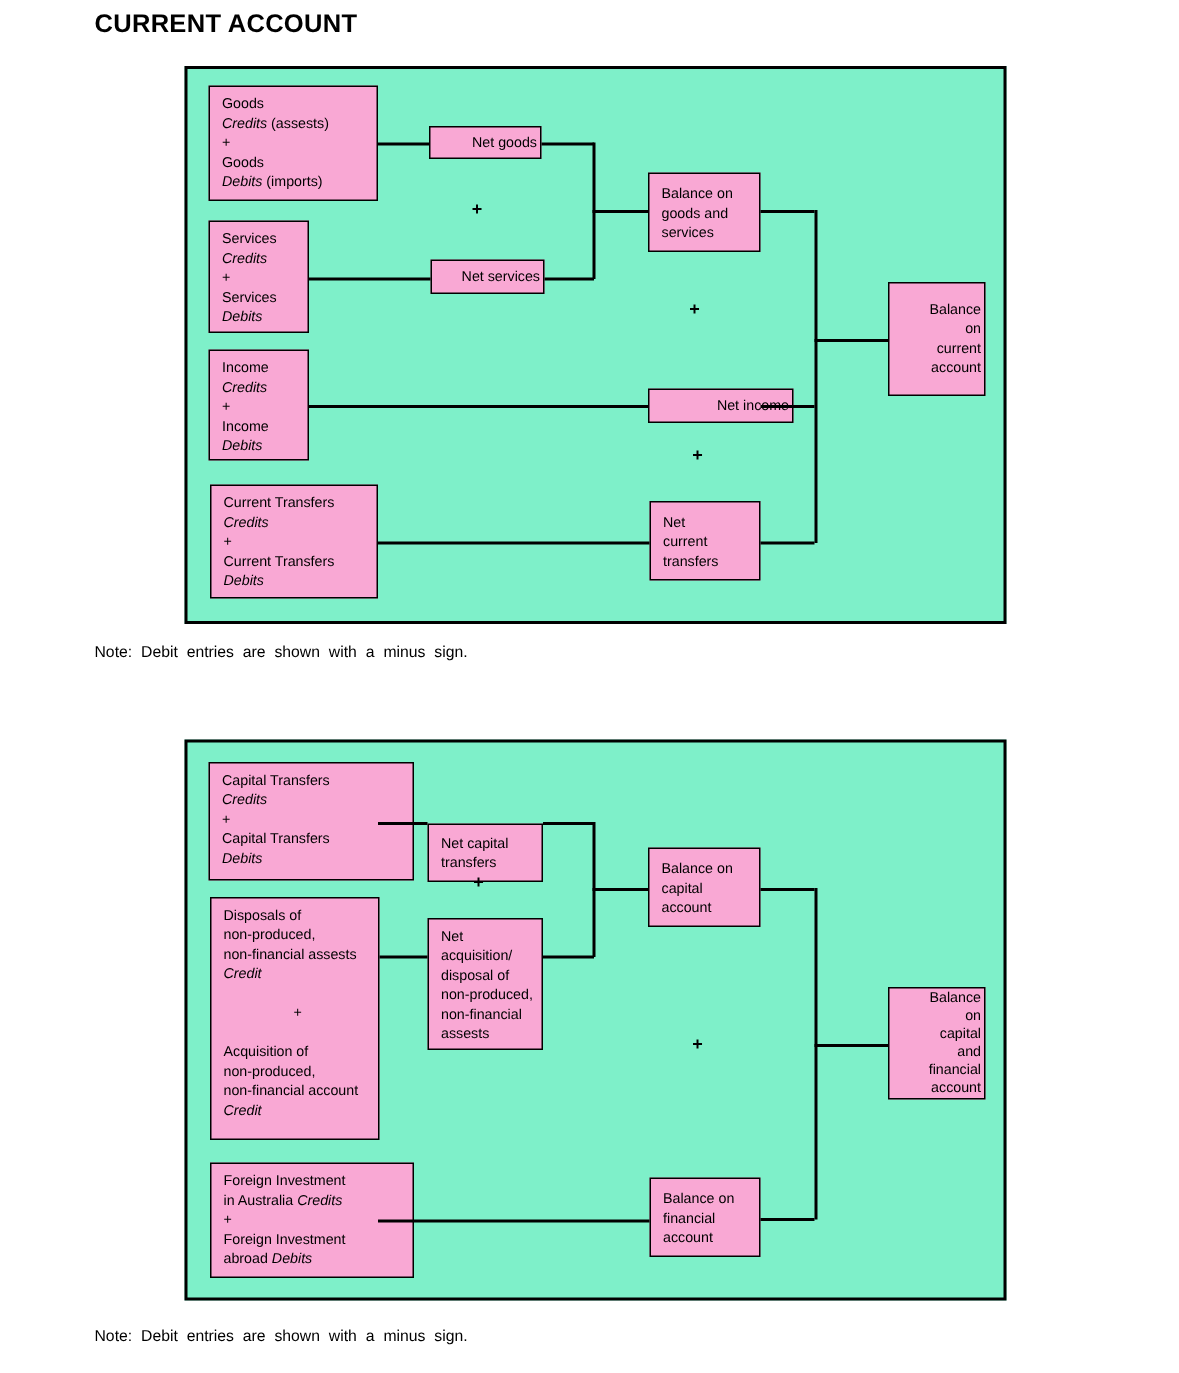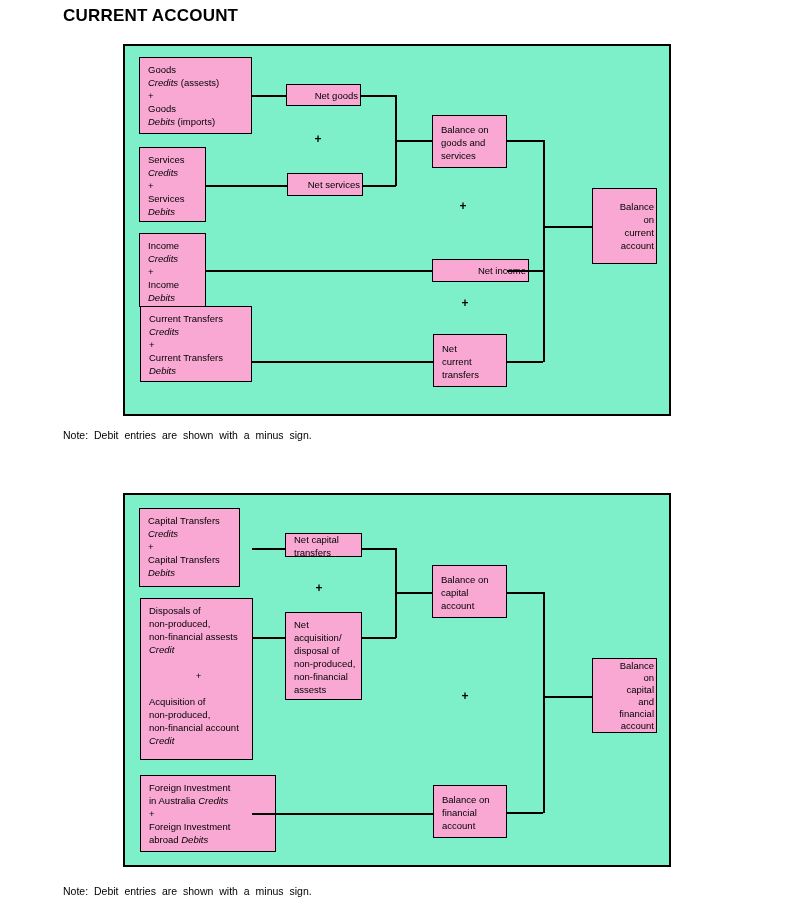--- a/index.html
+++ b/index.html
@@ -45,21 +45,21 @@
         <div class="ln"><span>Services</span></div>
         <div class="ln"><i>Debits</i></div>
       </div>
     <div class="box" style="left:14px;top:187px;width:67px;height:74px;">
         <div class="ln"><span>Income</span></div>
         <div class="ln"><i>Credits</i></div>
         <div class="ln"><span>+</span></div>
         <div class="ln"><span>Income</span></div>
         <div class="ln"><i>Debits</i></div>
       </div>
-    <div class="box" style="left:15px;top:260px;width:112px;height:76px;">
+    <div class="box" style="left:15px;top:277px;width:112px;height:76px;">
         <div class="ln"><span>Current Transfers</span></div>
         <div class="ln"><i>Credits</i></div>
         <div class="ln"><span>+</span></div>
         <div class="ln"><span>Current Transfers</span></div>
         <div class="ln"><i>Debits</i></div>
       </div>
 
     <div class="box center vc" style="left:161px;top:38px;width:75px;height:22px;">
         <div class="ln"><span>Net goods</span></div>
       </div>
@@ -104,21 +104,21 @@
     <div class="plus" style="left:193px;top:93px;">+</div>
     <div class="plus" style="left:338px;top:160px;">+</div>
     <div class="plus" style="left:340px;top:257px;">+</div>
   </div>
 
   <div class="note" style="top:429px;">Note: Debit entries are shown with a minus sign.</div>
 
 
   <div class="panel" style="top:493px;height:374px;">
 
-    <div class="box" style="left:14px;top:13px;width:101px;height:79px;">
+    <div class="box" style="left:14px;top:13px;width:137px;height:79px;">
         <div class="ln"><span>Capital Transfers</span></div>
         <div class="ln"><i>Credits</i></div>
         <div class="ln"><span>+</span></div>
         <div class="ln"><span>Capital Transfers</span></div>
         <div class="ln"><i>Debits</i></div>
       </div>
     <div class="box" style="left:15px;top:103px;width:113px;height:162px;">
         <div class="ln"><span>Disposals of</span></div>
         <div class="ln"><span>non-produced,</span></div>
         <div class="ln"><span>non-financial assests</span></div>
@@ -132,21 +132,21 @@
         <div class="ln"><i>Credit</i></div>
       </div>
     <div class="box" style="left:15px;top:280px;width:136px;height:77px;">
         <div class="ln"><span>Foreign Investment</span></div>
         <div class="ln"><span>in Australia </span><i>Credits</i></div>
         <div class="ln"><span>+</span></div>
         <div class="ln"><span>Foreign Investment</span></div>
         <div class="ln"><span>abroad </span><i>Debits</i></div>
       </div>
 
-    <div class="box vc" style="left:160px;top:38px;width:77px;height:24px;">
+    <div class="box vc" style="left:160px;top:54px;width:77px;height:39px;">
         <div class="ln"><span>Net capital</span></div>
         <div class="ln"><span>transfers</span></div>
       </div>
     <div class="box vc" style="left:160px;top:117px;width:77px;height:88px;">
         <div class="ln"><span>Net</span></div>
         <div class="ln"><span>acquisition/</span></div>
         <div class="ln"><span>disposal of</span></div>
         <div class="ln"><span>non-produced,</span></div>
         <div class="ln"><span>non-financial</span></div>
         <div class="ln"><span>assests</span></div>

